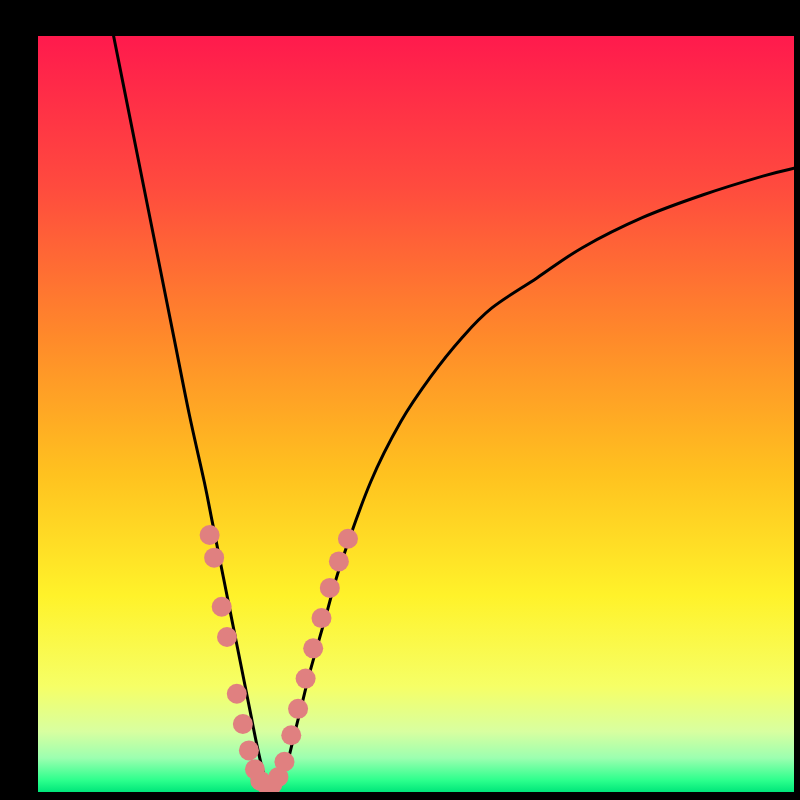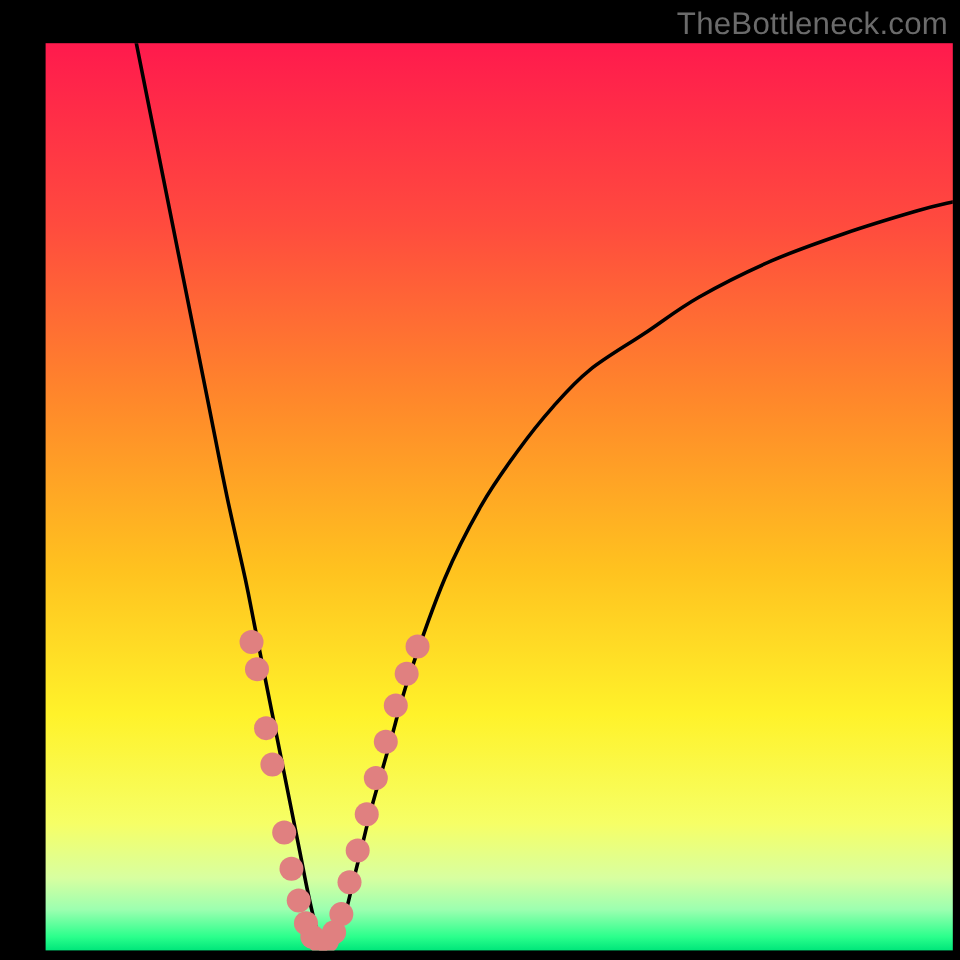--- a/index.html
+++ b/index.html
@@ -31,21 +31,20 @@
     position: absolute;
     top: 0;
     left: 0;
   }
 </style>
 </head>
 <body>
 
 <div class="stage">
 
-  <div class="watermark">TheBottleneck.com</div>
 
   <svg id="chart-svg" width="800" height="800" viewBox="0 0 800 800">
     <defs>
       <linearGradient id="bg-grad" x1="0" y1="0" x2="0" y2="1">
           <stop offset="0.00%" stop-color="#ff1a4d"></stop>
           <stop offset="20.00%" stop-color="#ff4b3e"></stop>
           <stop offset="40.00%" stop-color="#ff8a2a"></stop>
           <stop offset="58.00%" stop-color="#ffc21f"></stop>
           <stop offset="74.00%" stop-color="#fff22a"></stop>
           <stop offset="86.00%" stop-color="#f6ff66"></stop>

